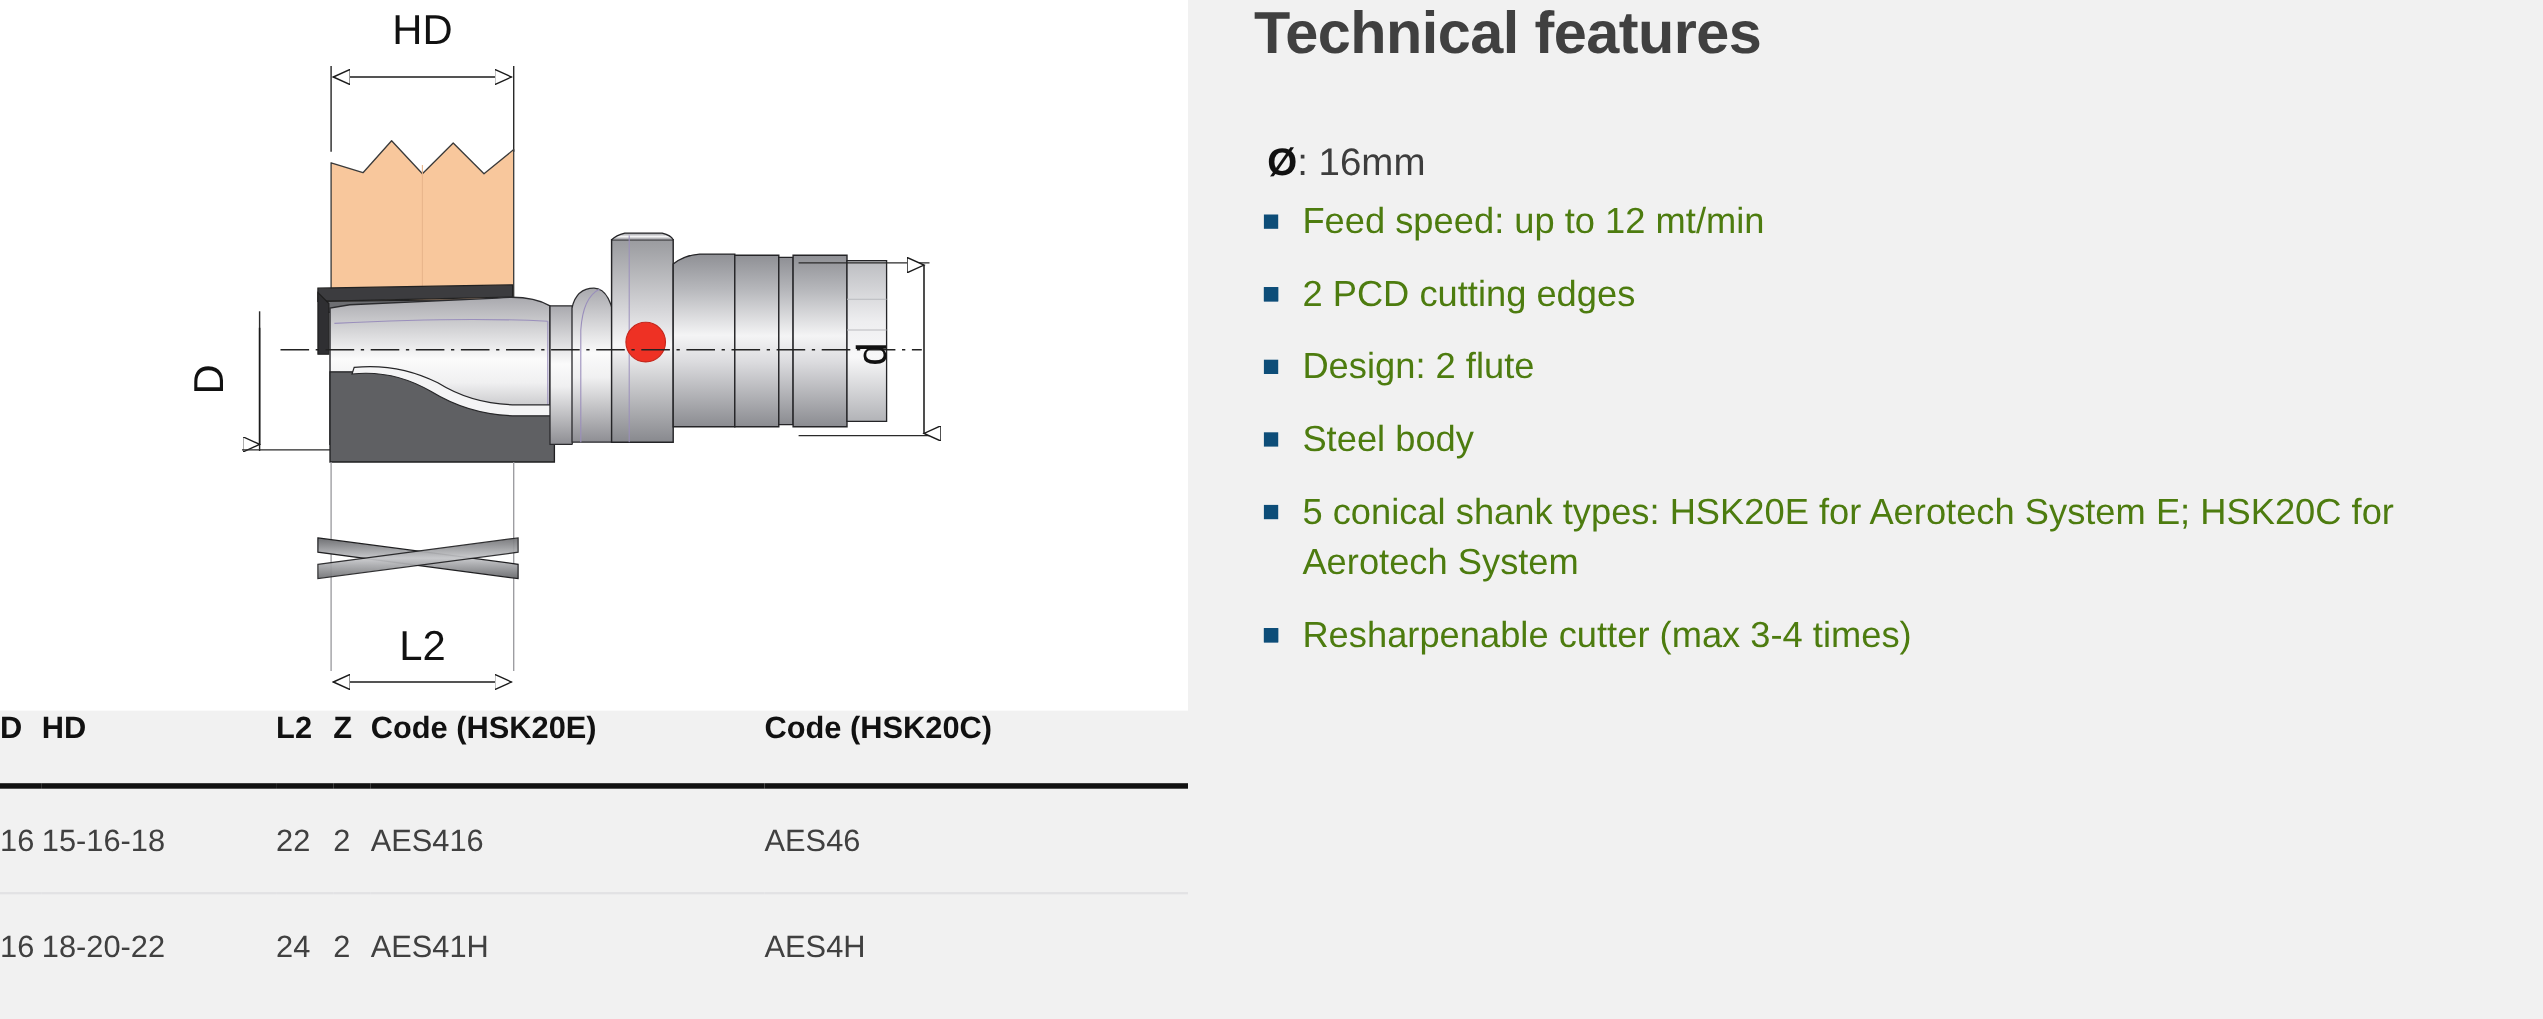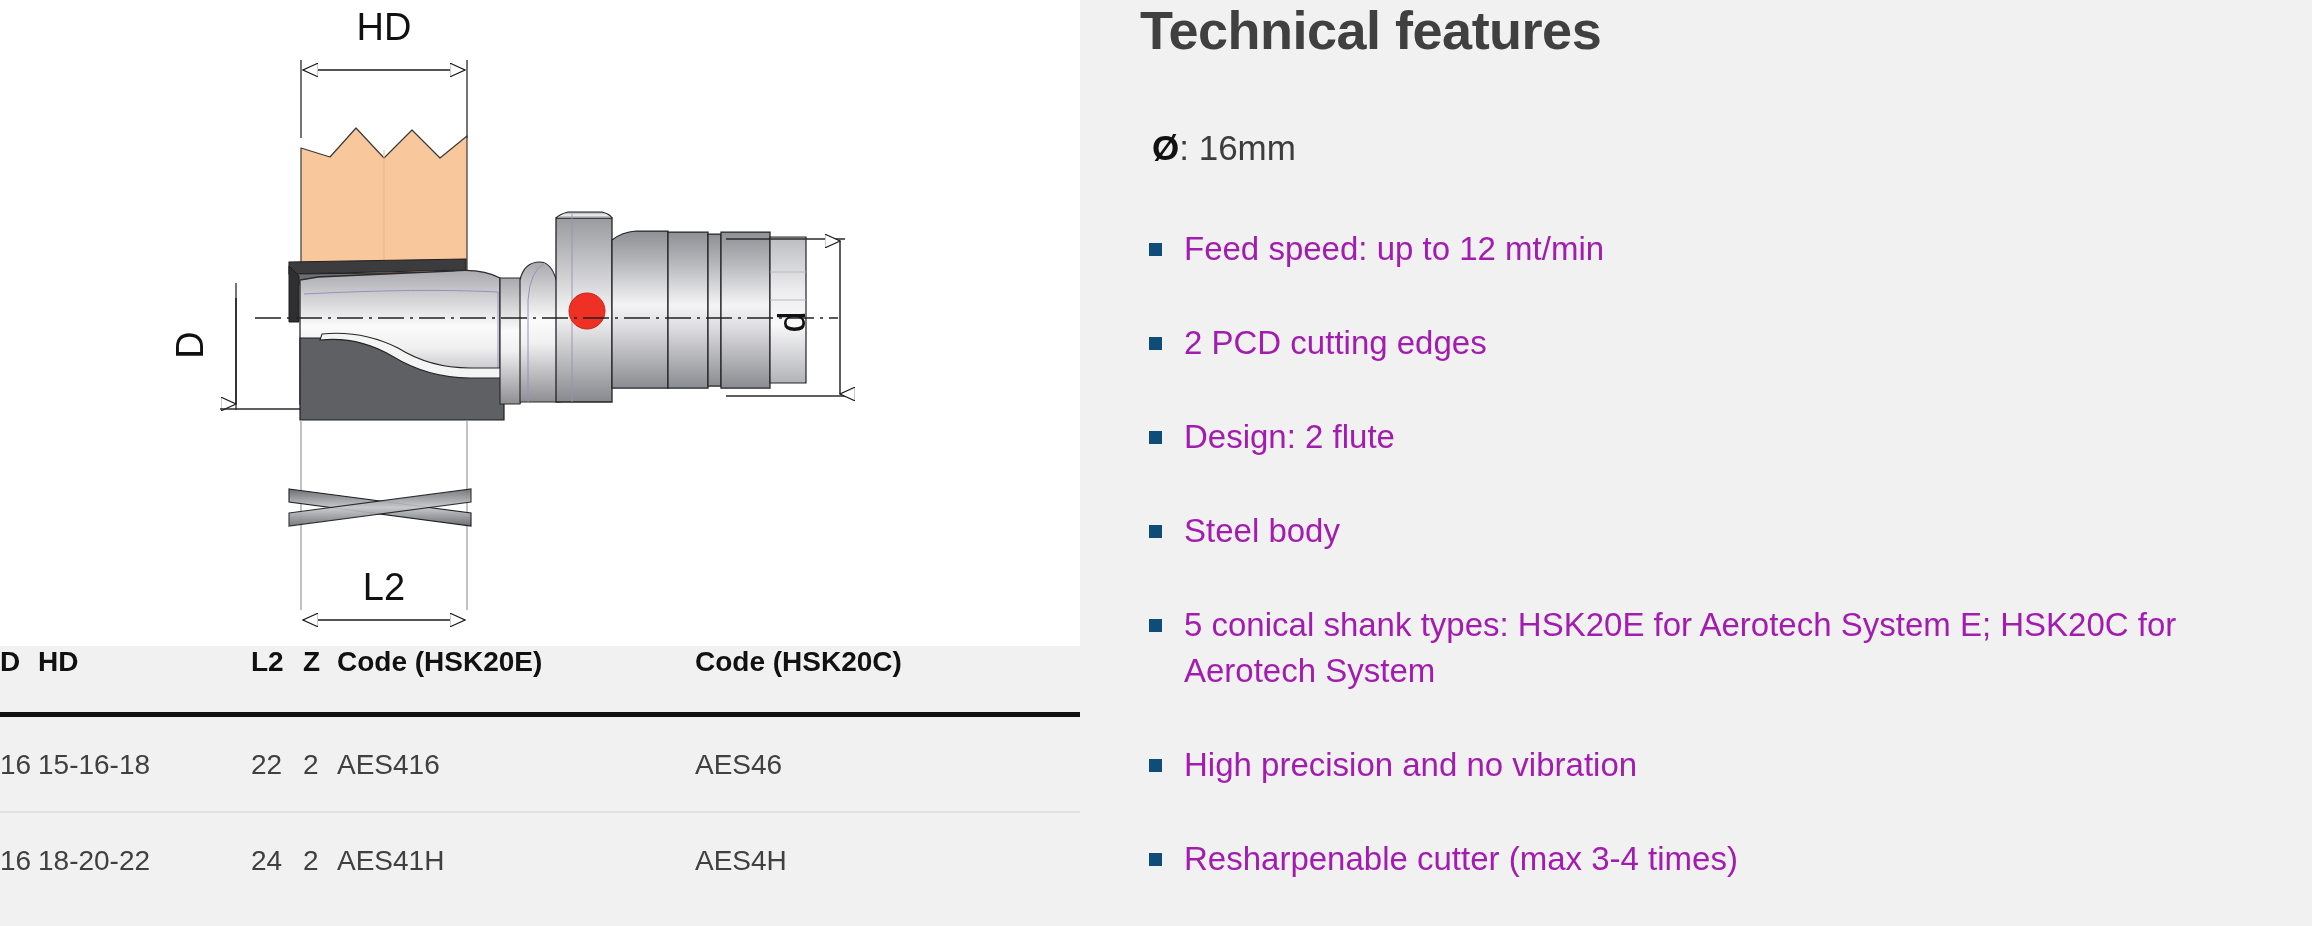--- a/index.html
+++ b/index.html
@@ -108,23 +108,22 @@
     width: 1120px;
     list-style: none;
     margin: 0;
     padding: 0;
   }
   #features-list li {
     position: relative;
     padding-left: 44px;
     font-size: 33px;
     line-height: 46px;
-    color: #a21caf;
+    color: #4d7c0f;
     margin-bottom: 20px;
-    margin-top: 48px;
   }
   #features-list li .bullet-sq {
     position: absolute;
     left: 9px;
     top: 17px;
     width: 13px;
     height: 13px;
     background: #0d4d78;
   }
 </style>
@@ -335,20 +334,19 @@
     <li>
       <span class="bullet-sq"></span>
       <span>Steel body</span>
     </li>
     <li>
       <span class="bullet-sq"></span>
       <span>5 conical shank types: HSK20E for Aerotech System E; HSK20C for Aerotech System</span>
     </li>
     <li>
       <span class="bullet-sq"></span>
-      <span>High precision and no vibration</span>
     </li>
     <li>
       <span class="bullet-sq"></span>
       <span>Resharpenable cutter (max 3-4 times)</span>
     </li>
   </ul>
 </div>
 
 </body></html>

